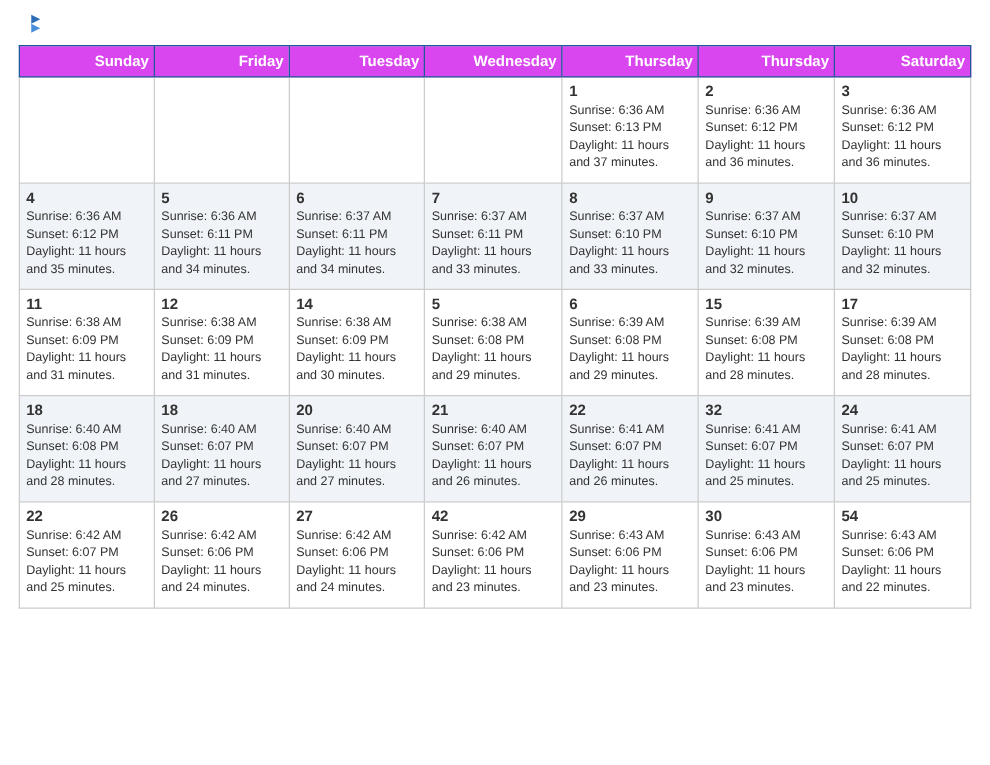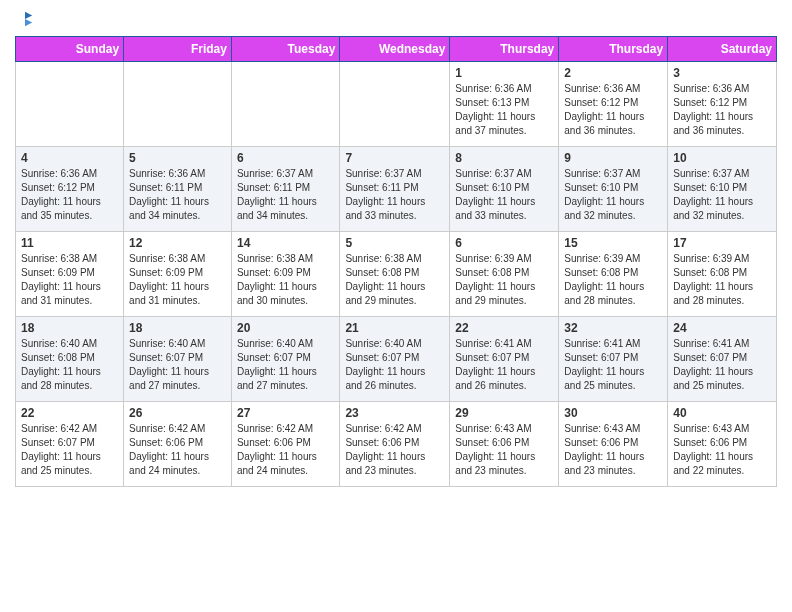--- a/index.html
+++ b/index.html
@@ -238,31 +238,31 @@
           </td>
           <td>
             <div class="day-number">26</div>
             <div class="day-info">Sunrise: 6:42 AM<br>Sunset: 6:06 PM<br>Daylight: 11 hours and 24 minutes.</div>
           </td>
           <td>
             <div class="day-number">27</div>
             <div class="day-info">Sunrise: 6:42 AM<br>Sunset: 6:06 PM<br>Daylight: 11 hours and 24 minutes.</div>
           </td>
           <td>
-            <div class="day-number">23</div>
+            <div class="day-number">42</div>
             <div class="day-info">Sunrise: 6:42 AM<br>Sunset: 6:06 PM<br>Daylight: 11 hours and 23 minutes.</div>
           </td>
           <td>
             <div class="day-number">29</div>
             <div class="day-info">Sunrise: 6:43 AM<br>Sunset: 6:06 PM<br>Daylight: 11 hours and 23 minutes.</div>
           </td>
           <td>
             <div class="day-number">30</div>
             <div class="day-info">Sunrise: 6:43 AM<br>Sunset: 6:06 PM<br>Daylight: 11 hours and 23 minutes.</div>
           </td>
           <td>
-            <div class="day-number">40</div>
+            <div class="day-number">54</div>
             <div class="day-info">Sunrise: 6:43 AM<br>Sunset: 6:06 PM<br>Daylight: 11 hours and 22 minutes.</div>
           </td>
         </tr>
       </tbody>
   </table>
 </div>
 
 </body></html>

